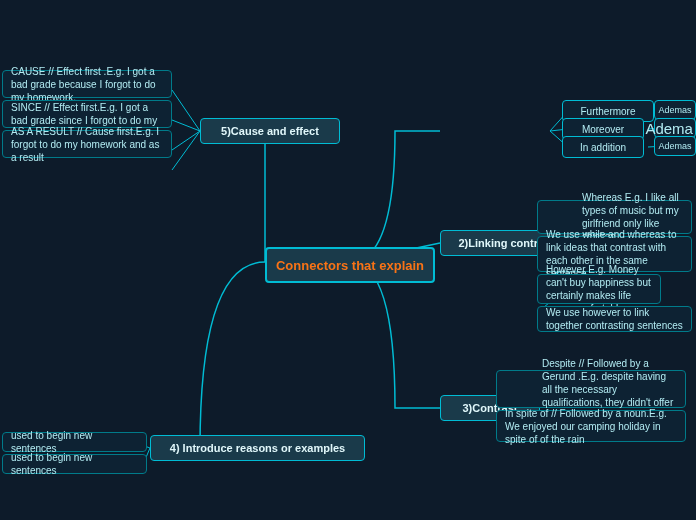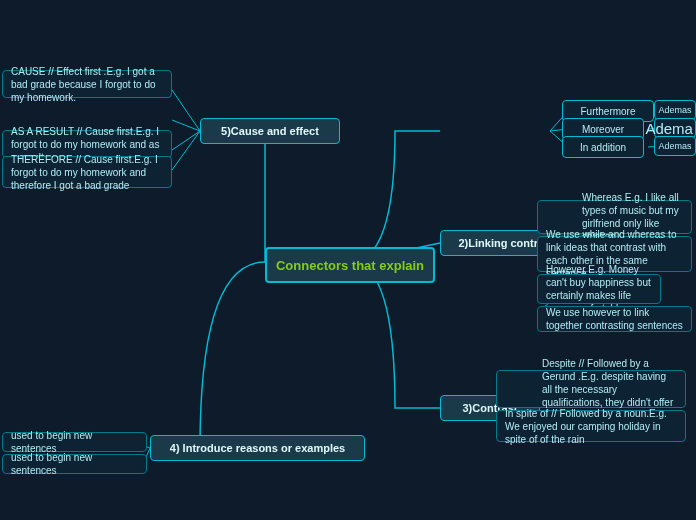--- a/index.html
+++ b/index.html
@@ -34,21 +34,21 @@
       display: flex;
       align-items: center;
       justify-content: center;
       text-align: center;
     }
     .node-center {
       background: #1a3a4a;
       border: 2px solid #00bcd4;
       font-size: 13px;
       font-weight: bold;
-      color: #84cc16;
+      color: #f97316;
       padding: 16px 16px;
     }
     .node-main {
       background: #1a3a4a;
       border: 1.5px solid #00bcd4;
       font-size: 11px;
       font-weight: bold;
       color: #e0f7fa;
     }
     .node-sub {
@@ -139,21 +139,21 @@
   <div class="node node-detail" style="left:537px; top:274px; width:124px; height:30px;">However E.g. Money can't buy happiness but certainly makes life more comfortable</div>
 
   <div class="node node-detail" style="left:537px; top:306px; width:155px; height:26px;">We use however to link together contrasting sentences</div>
 
   <div class="node node-detail" style="left:496px; top:370px; width:190px; height:38px;padding-left:45px;">Despite // Followed by a Gerund .E.g. despite having all the necessary qualifications, they didn't offer me the job</div>
 
   <div class="node node-detail" style="left:496px; top:410px; width:190px; height:32px;">In spite of // Followed by a noun.E.g. We enjoyed our camping holiday in spite of of the rain</div>
 
   <div class="node node-detail" style="left:2px; top:70px; width:170px; height:28px;">CAUSE // Effect first .E.g. I got a bad grade because I forgot to do my homework.</div>
 
+  <div class="node node-detail" style="left:2px; top:100px; width:170px; height:28px;">SINCE // Effect first.E.g. I got a bad grade since I forgot to do my</div>
 
   <div class="node node-detail" style="left:2px; top:130px; width:170px; height:28px;">AS A RESULT // Cause first.E.g. I forgot  to do my homework and as a result</div>
 
-  <div class="node node-detail" style="left:2px; top:156px; width:170px; height:32px;">THEREFORE //  Cause first.E.g. I forgot to do my homework and therefore I got a bad grade</div>
 
   <div class="node node-detail" style="left:2px; top:432px; width:145px; height:20px;">used to begin new sentences</div>
 
   <div class="node node-detail" style="left:2px; top:454px; width:145px; height:20px;">used to begin new sentences</div>
 </div>
 
 </body></html>

